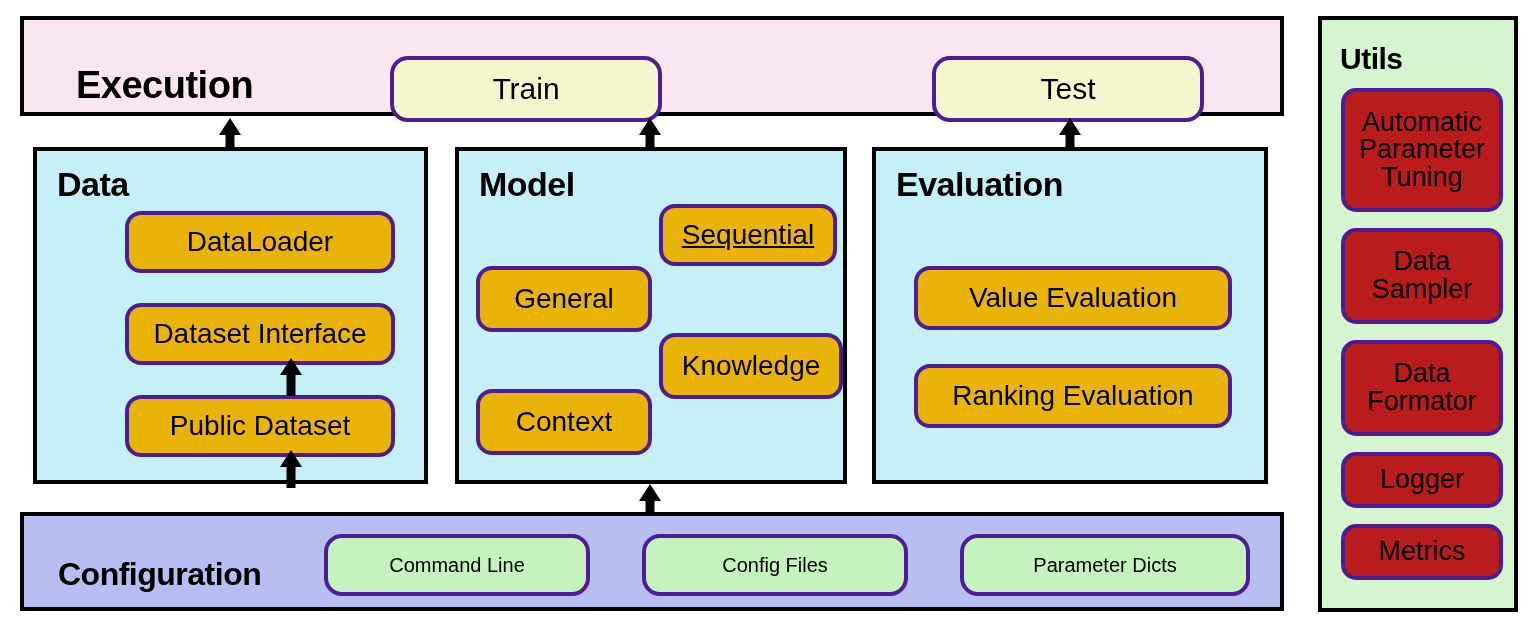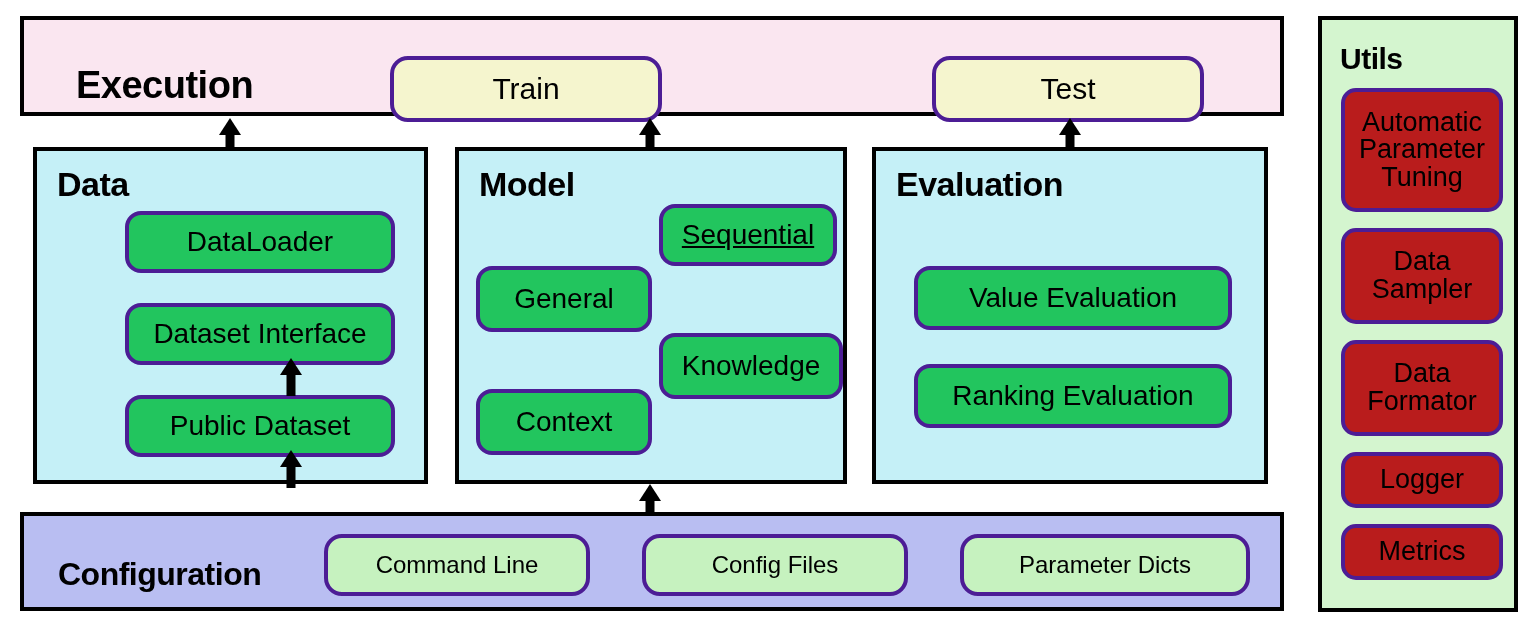--- a/index.html
+++ b/index.html
@@ -47,21 +47,21 @@
   #train-pill { left: 366px; top: 36px; width: 272px; height: 66px; }
   #test-pill  { left: 908px; top: 36px; width: 272px; height: 66px; }
 
   
   .midbox { background: #c5f0f7; }
   #data-panel  { left: 33px;  top: 147px; width: 395px; height: 337px; }
   #model-panel { left: 455px; top: 147px; width: 392px; height: 337px; }
   #eval-panel  { left: 872px; top: 147px; width: 396px; height: 337px; }
   .midbox .section-title { font-size: 34px; }
 
-  .node { background: #22c55e; font-size: 28px; }
+  .node { background: #eab308; font-size: 28px; }
 
   
   #data-title { left: 20px; top: 14px; }
   #dataloader-node       { left: 88px;  top: 60px;  width: 270px; height: 62px; }
   #dataset-interface-node{ left: 88px;  top: 152px; width: 270px; height: 62px; }
   #public-dataset-node   { left: 88px;  top: 244px; width: 270px; height: 62px; }
 
   
   #model-title { left: 20px; top: 14px; }
   #sequential-node { left: 200px; top: 53px;  width: 178px; height: 62px; text-decoration: underline; }
@@ -73,21 +73,21 @@
   #eval-title { left: 20px; top: 14px; }
   #value-eval-node   { left: 38px; top: 115px; width: 318px; height: 64px; }
   #ranking-eval-node { left: 38px; top: 213px; width: 318px; height: 64px; }
 
   
   #config-panel {
     left: 20px; top: 512px; width: 1264px; height: 99px;
     background: #b9bef2;
   }
   #config-title { left: 34px; top: 40px; font-size: 32px; }
-  .cfg-pill { background: #c6f2bf; font-size: 24px; border-radius: 18px; }
+  .cfg-pill { background: #c6f2bf; font-size: 20px; border-radius: 18px; }
   #command-line-pill   { left: 300px; top: 18px; width: 266px; height: 62px; }
   #config-files-pill   { left: 618px; top: 18px; width: 266px; height: 62px; }
   #parameter-dicts-pill{ left: 936px; top: 18px; width: 290px; height: 62px; }
 
   
   #utils-panel {
     left: 1318px; top: 16px; width: 200px; height: 596px;
     background: #d4f5cf;
   }
   #utils-title { left: 18px; top: 22px; font-size: 30px; }

